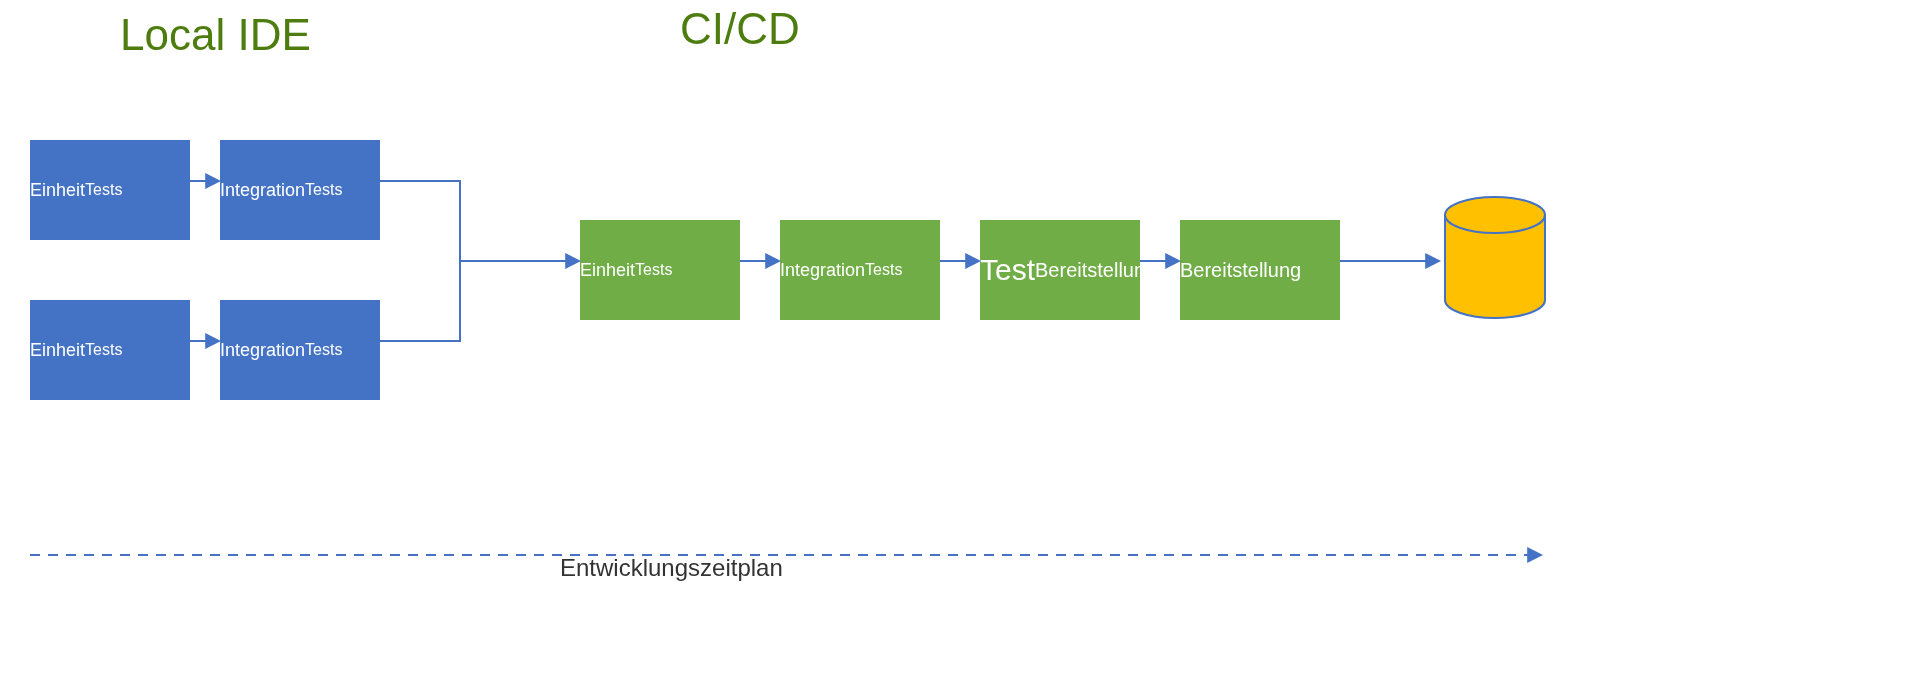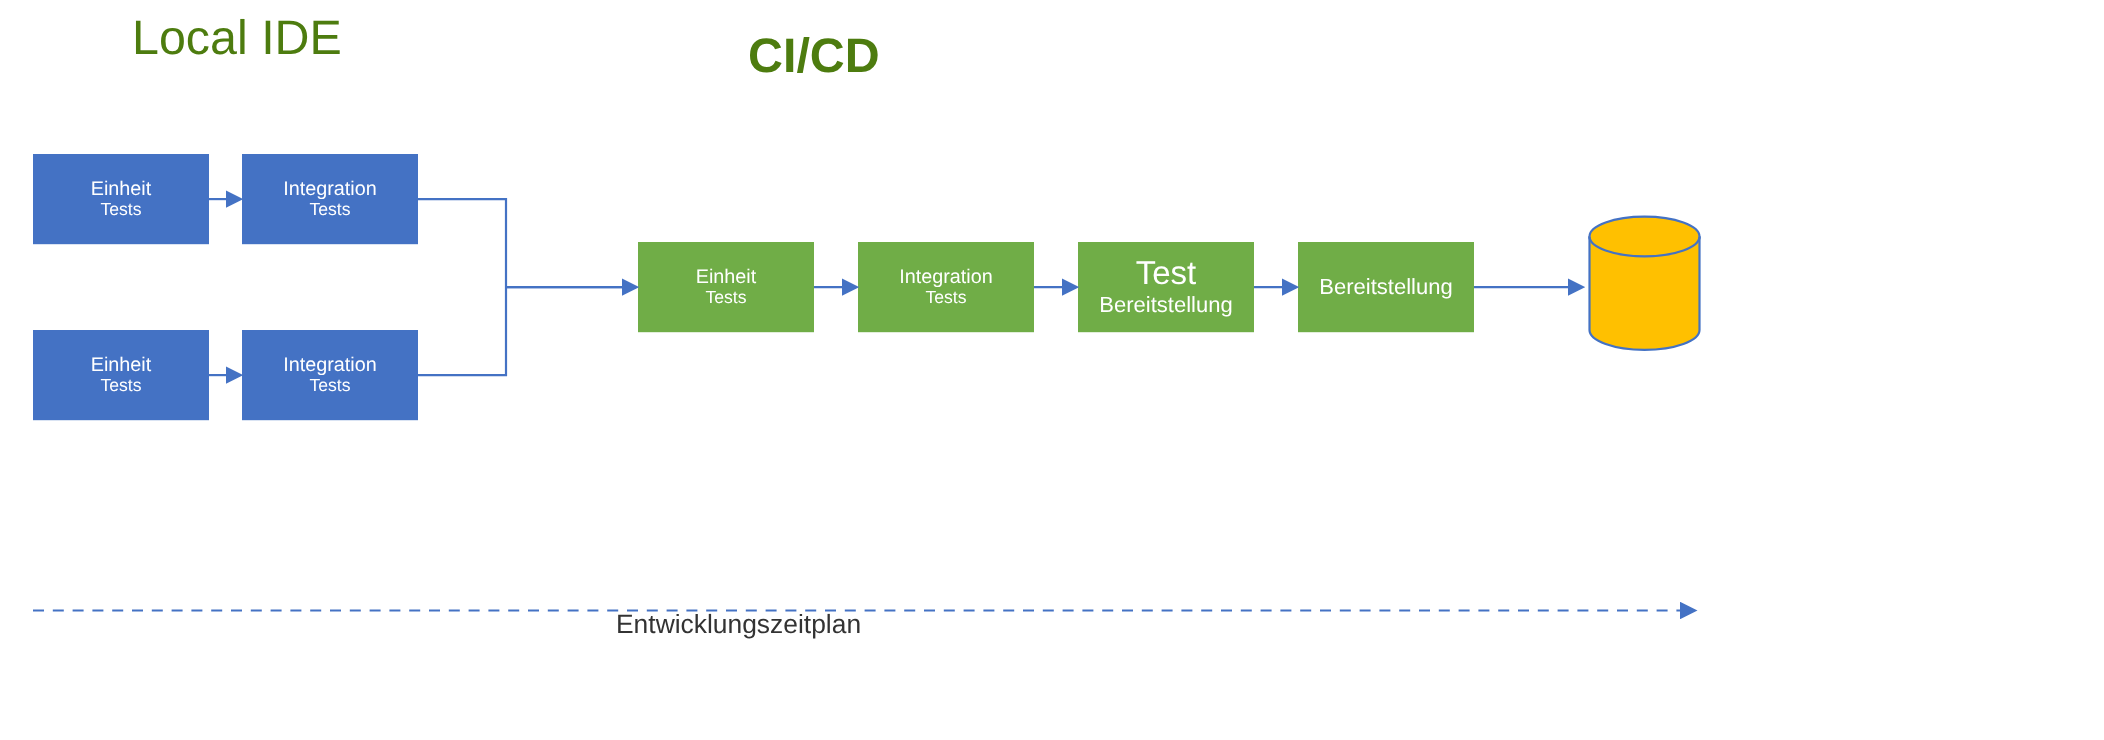--- a/index.html
+++ b/index.html
@@ -1,32 +1,32 @@
 <!DOCTYPE html>
 <html><head>
 <meta charset="utf-8">
 <style>
   html,body{margin:0;padding:0;background:#fff;font-family:"Segoe UI",Arial,sans-serif;}
   .canvas{position:relative;width:1913px;height:673px;}
   .heading{position:absolute;font-size:44px;color:#4d7c0f;font-weight:400;}
-  .box{position:absolute;width:160px;height:82px;color:#fff;display:flex;flex-direction:column;align-items:center;justify-content:center;text-align:center;line-height:1.15;}
+  .box{position:absolute;width:160px;height:100px;color:#fff;display:flex;align-items:center;justify-content:flex-start;text-align:center;line-height:1.15;}
   .box.blue{background:#4472C4;}
   .box.green{background:#70AD47;}
   .box .l1{font-size:18px;}
   .box .l2{font-size:16px;}
   .timeline-label{position:absolute;font-size:24px;color:#333;}
   svg.overlay{position:absolute;left:0;top:0;width:1913px;height:673px;pointer-events:none;}
 </style>
 </head>
 <body>
 
 <div class="canvas">
 
   <div class="heading" style="left:120px;top:10px;">Local IDE</div>
-  <div class="heading" style="left:680px;top:26px;font-weight:bold;">CI/CD</div>
+  <div class="heading" style="left:680px;top:4px;">CI/CD</div>
 
   <div class="box blue" style="left:30px;top:140px;">
     <span class="l1">Einheit</span>
     <span class="l2">Tests</span>
   </div>
   <div class="box blue" style="left:220px;top:140px;">
     <span class="l1">Integration</span>
     <span class="l2">Tests</span>
   </div>
 

